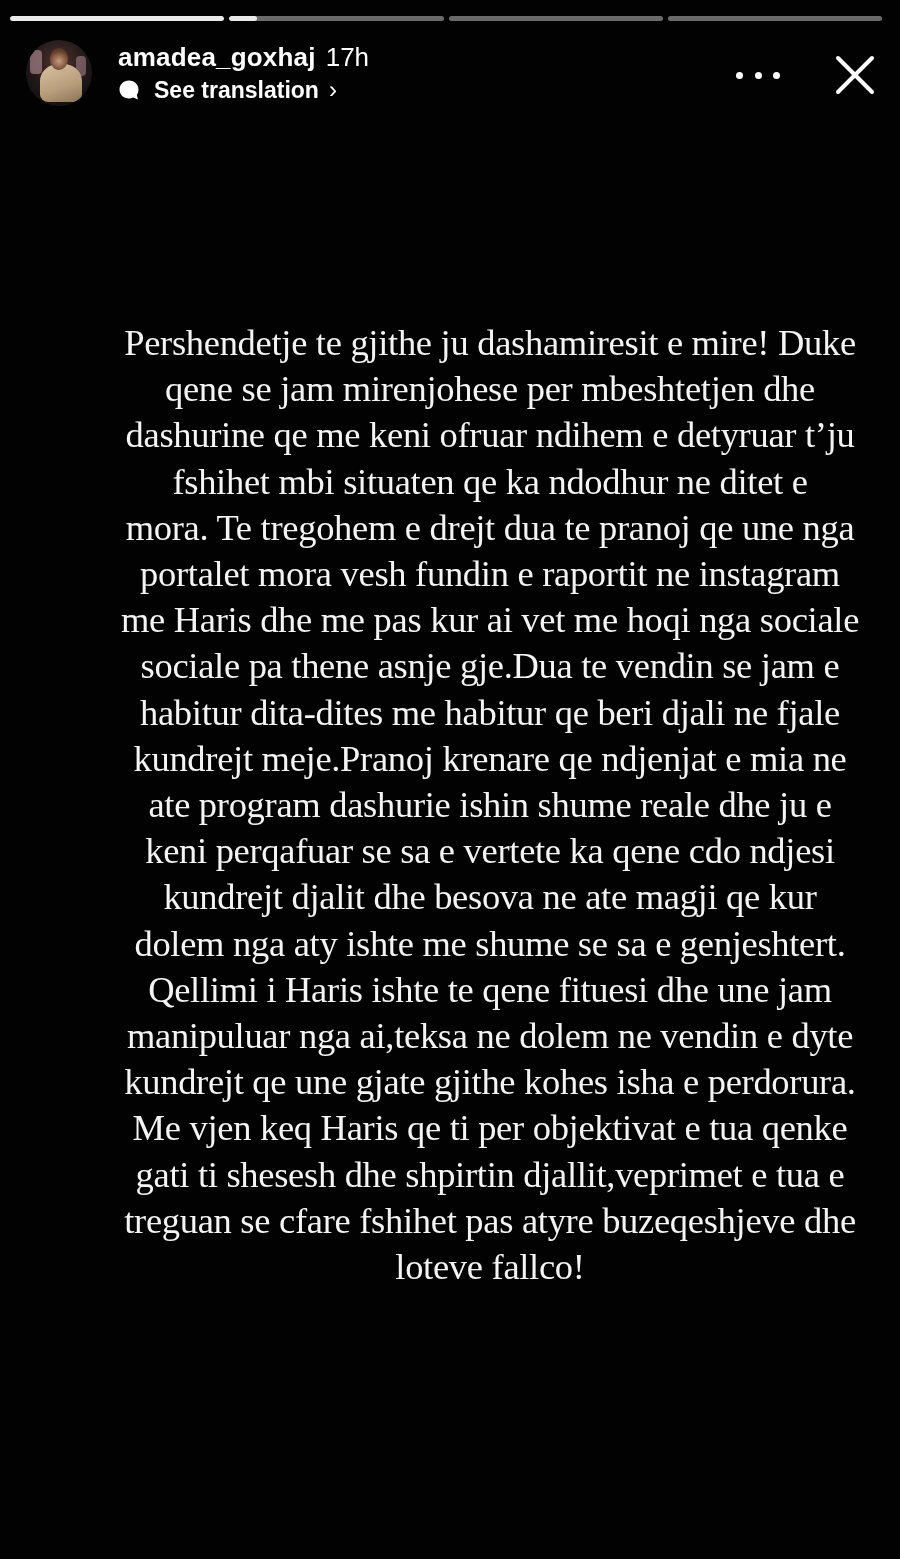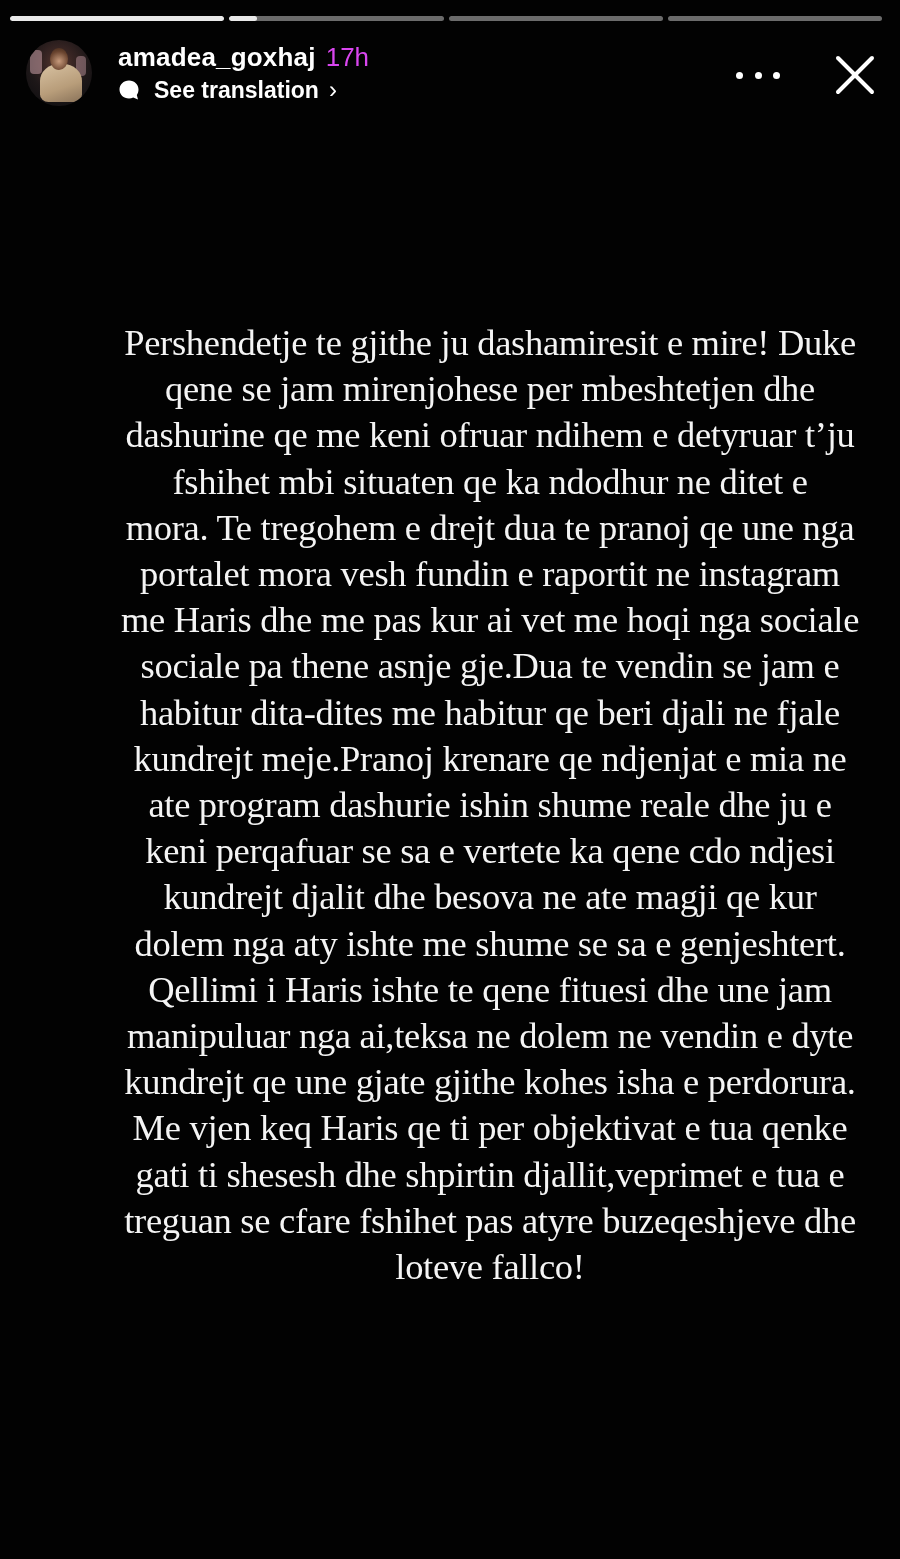--- a/index.html
+++ b/index.html
@@ -96,21 +96,21 @@
       font-size: 26px;
       line-height: 30px;
       white-space: nowrap;
     }
     .username {
       font-weight: 700;
       color: #fff;
       letter-spacing: 0.2px;
     }
     .time {
-      color: #d946ef;
+      color: #ffffff;
       margin-left: 10px;
       font-weight: 400;
     }
     .translate {
       position: absolute;
       left: 92px;
       top: 36px;
       font-size: 23px;
       line-height: 28px;
       display: flex;

